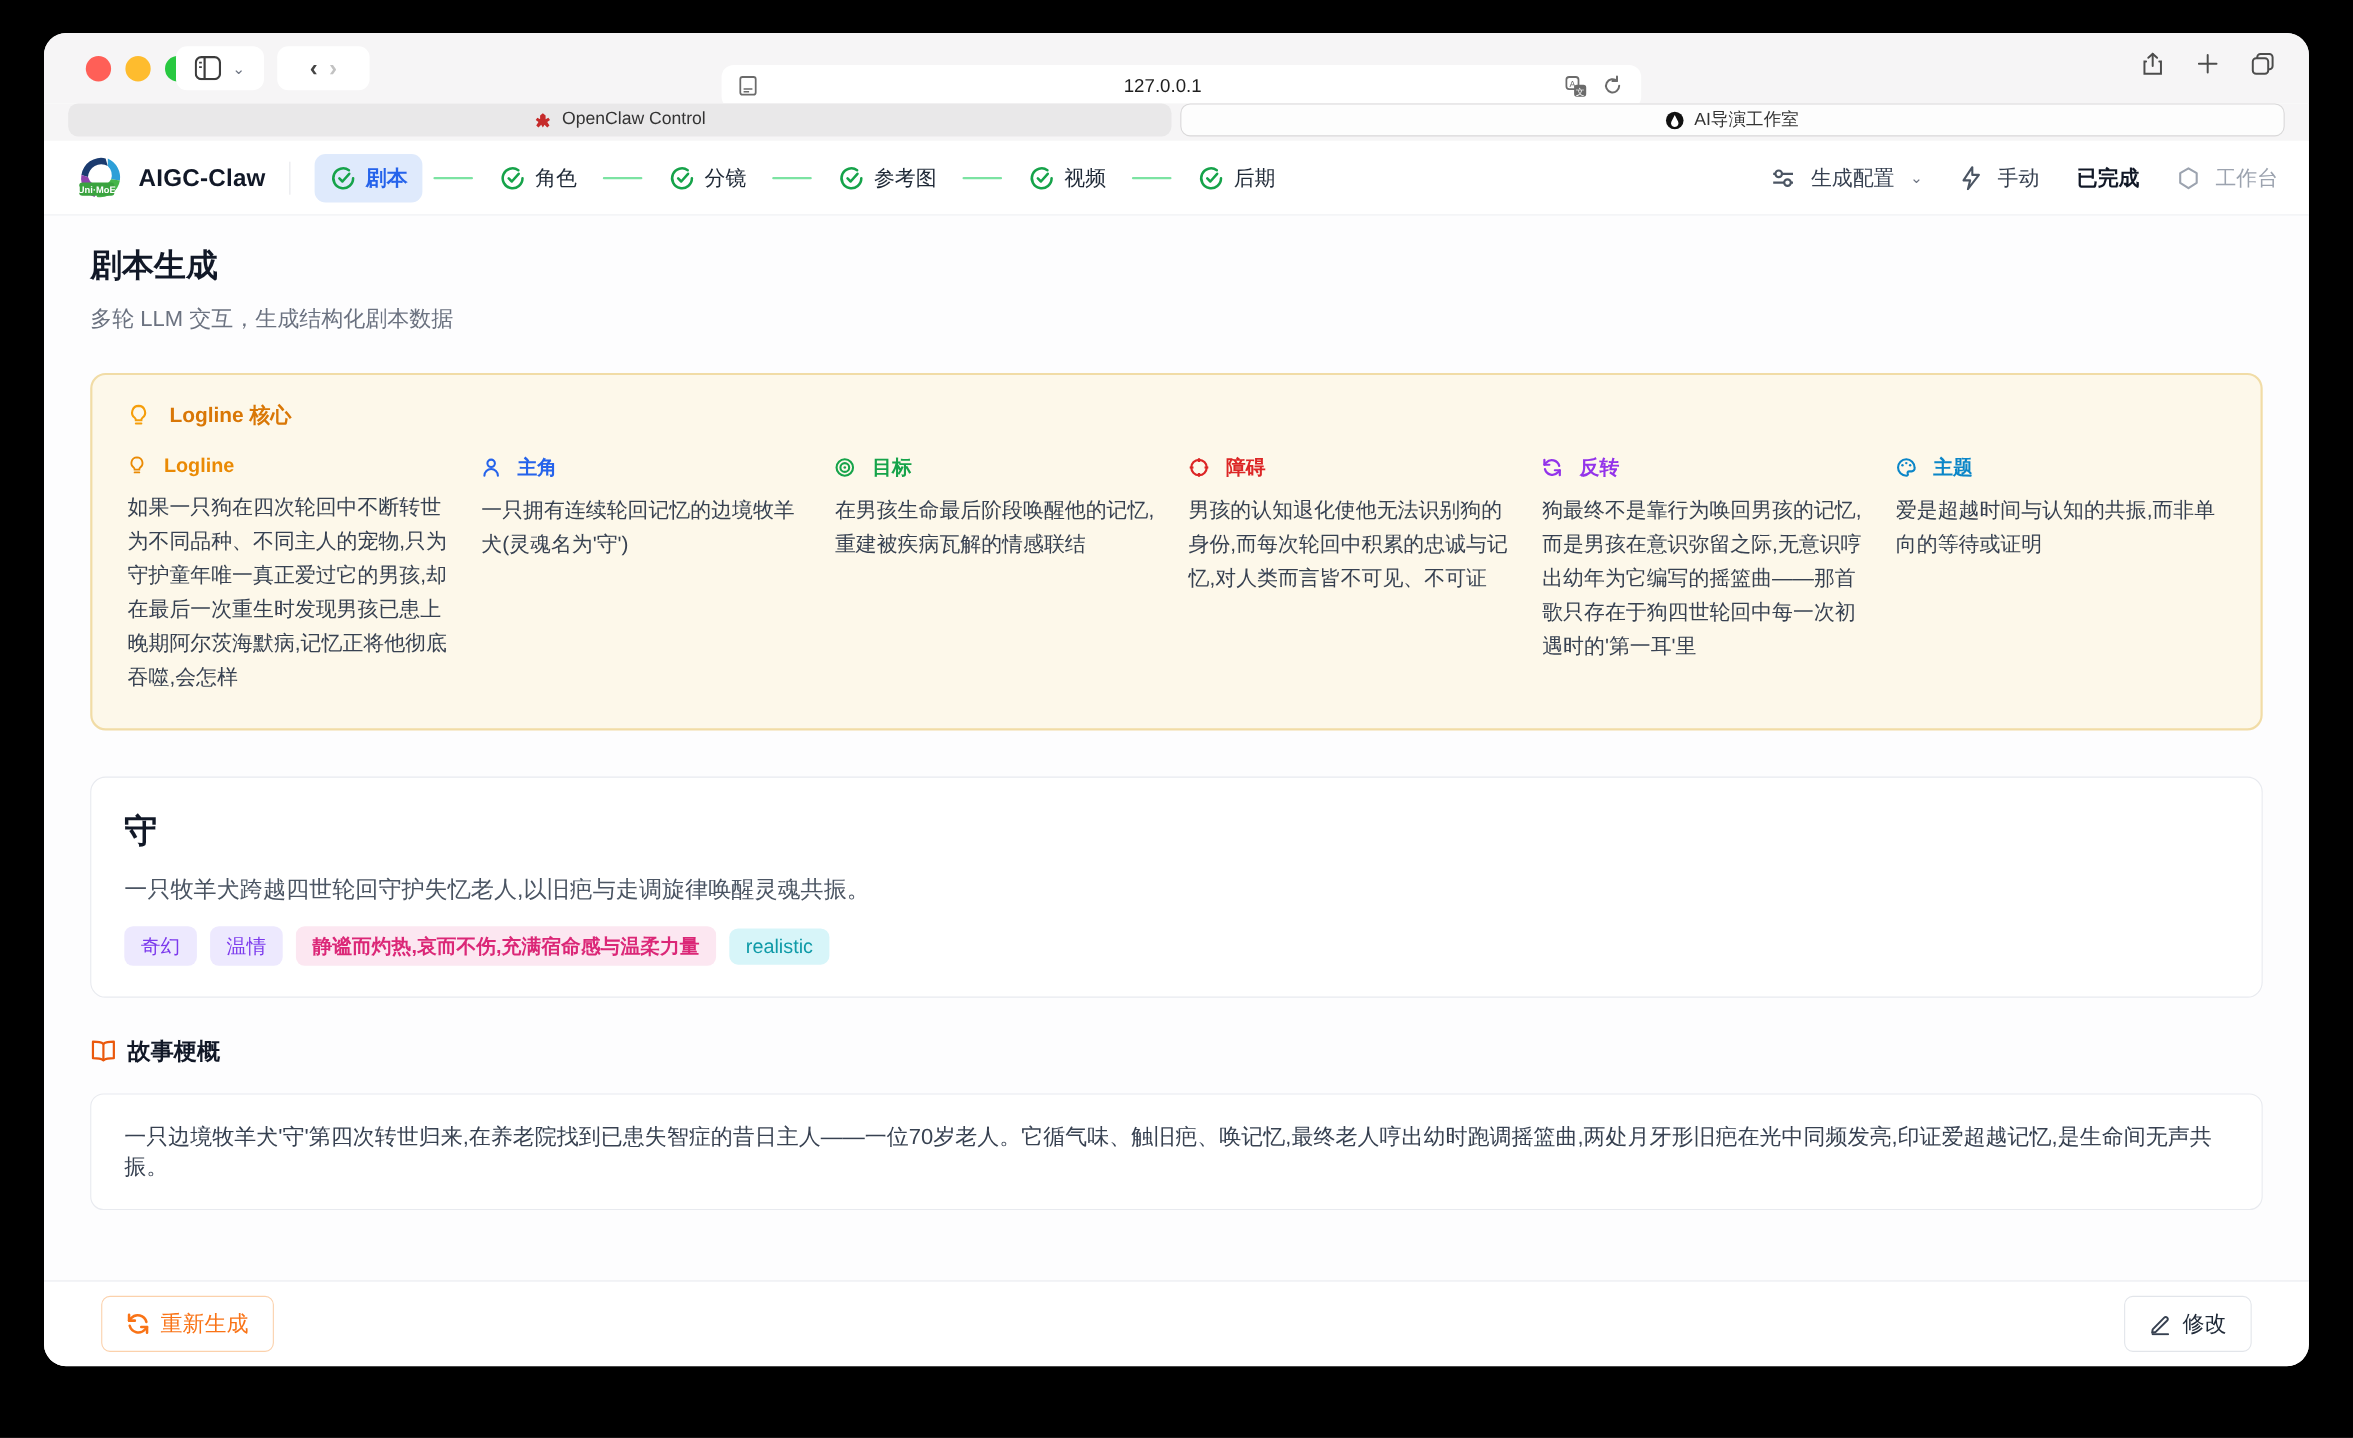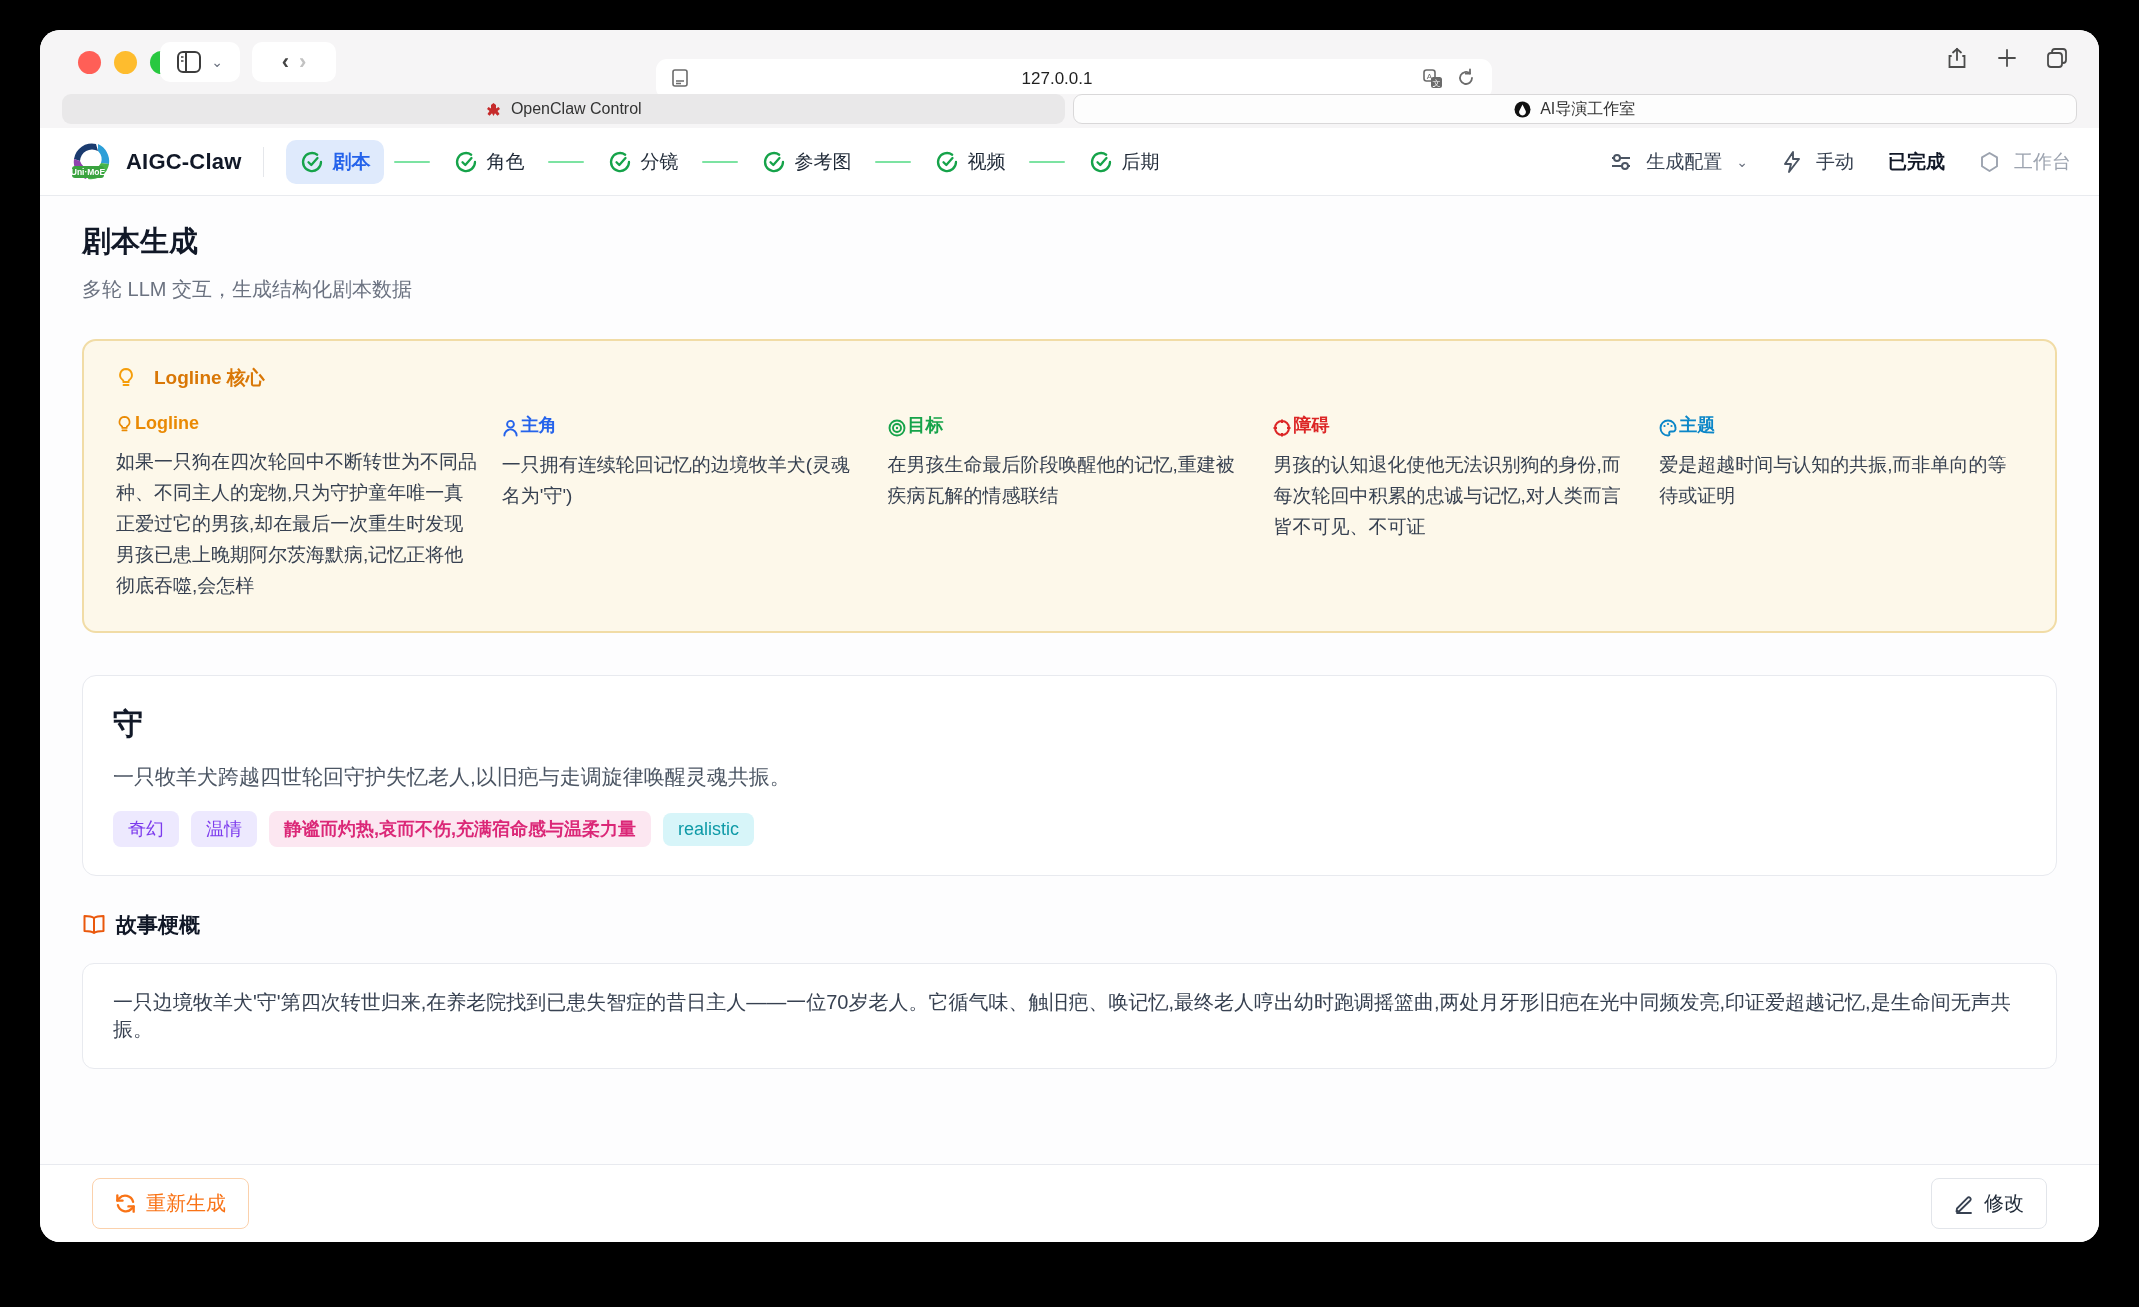--- a/index.html
+++ b/index.html
@@ -46,21 +46,21 @@
 
   
   .main { position:absolute; left:0; top:166px; width:100%; height:968px; background:#fdfdfe; overflow:hidden; padding:0 42px; }
   .pagetitle { margin-top:26px; font-size:29px; font-weight:bold; color:#111827; }
   .pagesub { margin-top:14px; font-size:20px; color:#6b7280; }
 
   .loglinepanel { margin-top:36px; background:#fdf8ea; border:2px solid #f1dca6; border-radius:14px; padding:24px 32px 30px; }
   .lp-head { display:flex; align-items:center; gap:18px; font-size:19px; font-weight:bold; color:#d97706; }
   .lp-cols { display:flex; gap:22px; margin-top:22px; }
   .lp-col { flex:1; }
-  .lp-col-h { display:flex; align-items:flex-end; gap:2px; font-size:18px; font-weight:bold; }
+  .lp-col-h { display:flex; align-items:center; gap:16px; font-size:18px; font-weight:bold; }
   .lp-col-h.c-orange{ color:#ea8a04; } .lp-col-h.c-blue{ color:#2563eb; } .lp-col-h.c-green{ color:#16a34a; }
   .lp-col-h.c-red{ color:#dc2626; } .lp-col-h.c-purple{ color:#9333ea; } .lp-col-h.c-teal{ color:#0b86c8; }
   .lp-col-t { margin-top:12px; font-size:19px; line-height:31px; color:#374151; }
 
   .storycard { margin-top:42px; background:#fff; border:1px solid #e8eaef; border-radius:14px; padding:28px 30px; }
   .storycard h2 { font-size:30px; font-weight:bold; color:#111827; }
   .storydesc { margin-top:18px; font-size:21px; color:#4b5563; }
   .tagrow { margin-top:20px; display:flex; gap:12px; align-items:center; }
   .pill { font-size:18px; padding:6px 15px; border-radius:8px; white-space:nowrap; }
   .pill.purple { background:#ede9fe; color:#7c3aed; }
@@ -317,20 +317,32 @@
                 <line x1="9" y1="0.5" x2="9" y2="4" stroke="#dc2626" stroke-width="2"></line>
                 <line x1="9" y1="14" x2="9" y2="17.5" stroke="#dc2626" stroke-width="2"></line>
                 <line x1="0.5" y1="9" x2="4" y2="9" stroke="#dc2626" stroke-width="2"></line>
                 <line x1="14" y1="9" x2="17.5" y2="9" stroke="#dc2626" stroke-width="2"></line>
               </svg>
             <span>障碍</span>
           </div>
           <div class="lp-col-t">男孩的认知退化使他无法识别狗的身份,而每次轮回中积累的忠诚与记忆,对人类而言皆不可见、不可证</div>
         </div>
         <div class="lp-col">
+          <div class="lp-col-h c-purple">
+            <svg width="18" height="18" viewBox="0 0 18 18">
+                <path d="M15.5 7.5A7 7 0 0 0 3.6 4.6L2 6.5" fill="none" stroke="#9333ea" stroke-width="2" stroke-linecap="round"></path>
+                <path d="M2 2v4.5h4.5" fill="none" stroke="#9333ea" stroke-width="2" stroke-linecap="round" stroke-linejoin="round"></path>
+                <path d="M2.5 10.5a7 7 0 0 0 11.9 2.9l1.6-1.9" fill="none" stroke="#9333ea" stroke-width="2" stroke-linecap="round"></path>
+                <path d="M16 16v-4.5h-4.5" fill="none" stroke="#9333ea" stroke-width="2" stroke-linecap="round" stroke-linejoin="round"></path>
+              </svg>
+            <span>反转</span>
+          </div>
+          <div class="lp-col-t">狗最终不是靠行为唤回男孩的记忆,而是男孩在意识弥留之际,无意识哼出幼年为它编写的摇篮曲——那首歌只存在于狗四世轮回中每一次初遇时的'第一耳'里</div>
+        </div>
+        <div class="lp-col">
           <div class="lp-col-h c-teal">
             <svg width="18" height="18" viewBox="0 0 18 18">
                 <path d="M9 1.5a7.5 7.5 0 1 0 0 15c1.2 0 1.8-.8 1.3-1.8-.5-1 .1-2.2 1.4-2.2h1.8A2.8 2.8 0 0 0 16.5 9 7.5 7.5 0 0 0 9 1.5z" fill="none" stroke="#0b86c8" stroke-width="1.9"></path>
                 <circle cx="5.5" cy="7" r="1.1" fill="#0b86c8"></circle>
                 <circle cx="9" cy="5" r="1.1" fill="#0b86c8"></circle>
                 <circle cx="12.5" cy="7" r="1.1" fill="#0b86c8"></circle>
               </svg>
             <span>主题</span>
           </div>
           <div class="lp-col-t">爱是超越时间与认知的共振,而非单向的等待或证明</div>

